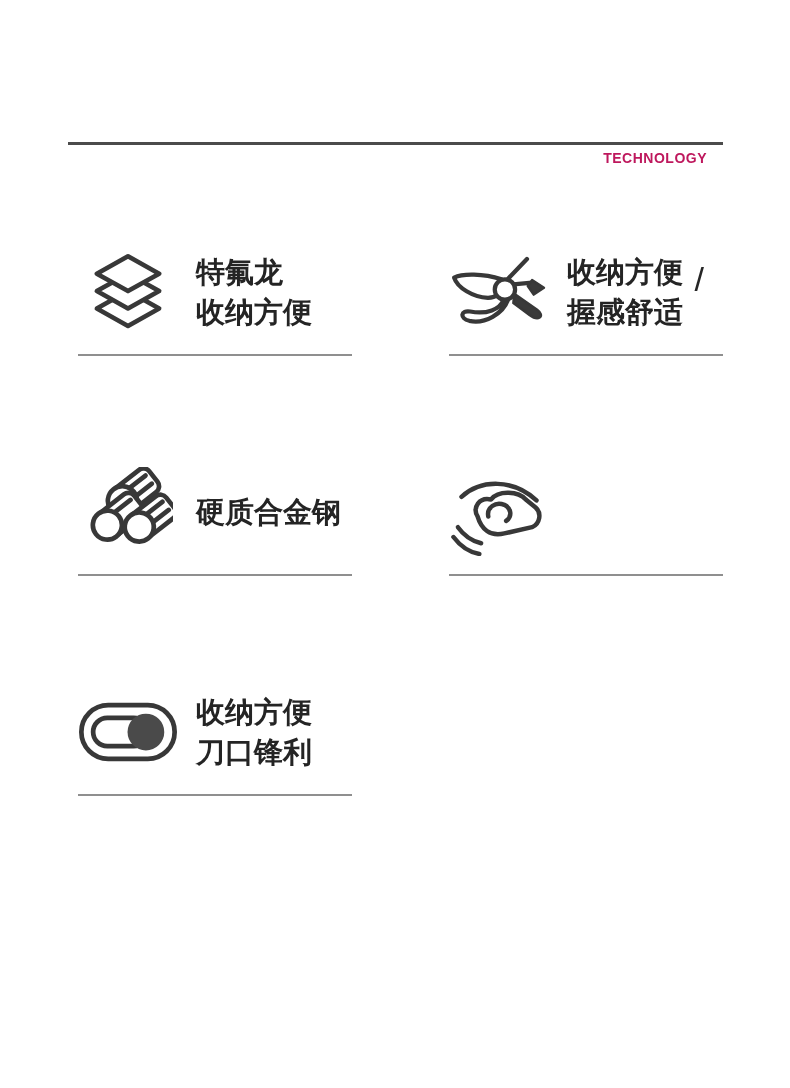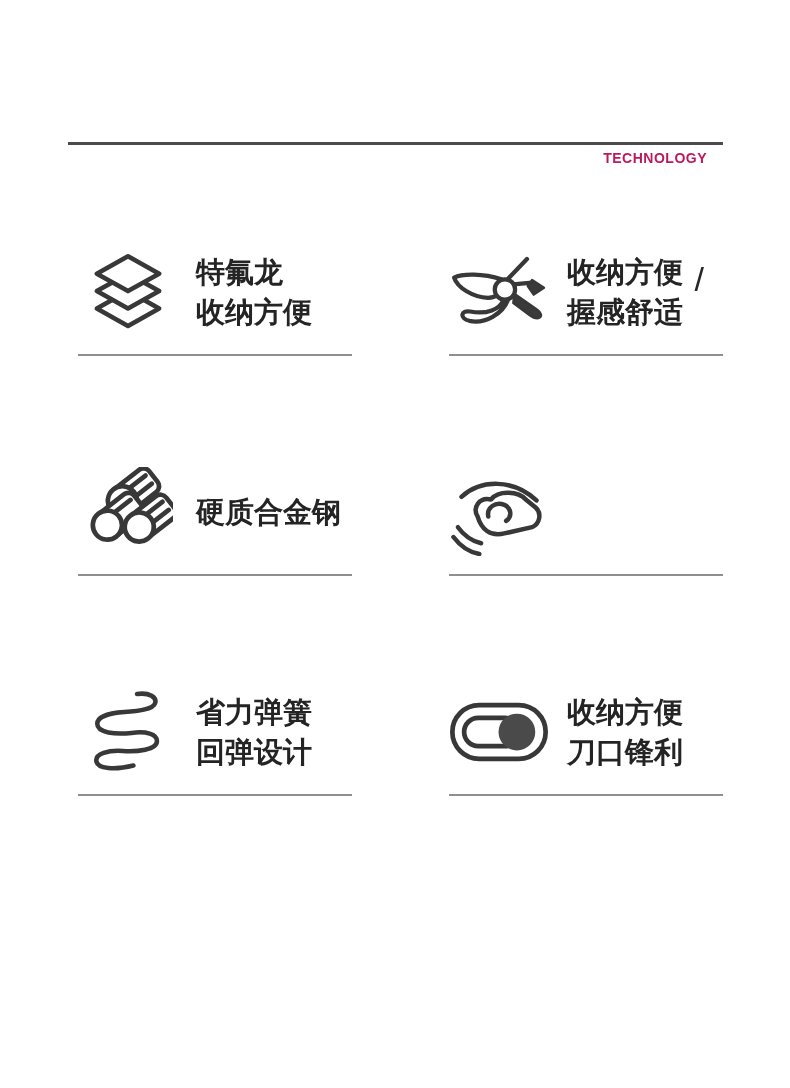--- a/index.html
+++ b/index.html
@@ -147,34 +147,20 @@
             <path class="stroke" stroke-width="4.5" d="M10 66 Q 20 80, 36 84"></path>
             <path class="stroke" stroke-width="4.5" d="M5 77 Q 17 93, 34 96"></path>
           </svg>
         </div>
         <div class="feature-text">
         </div>
       </div>
       <div class="feature-divider"></div>
     </div>
 
-    <div class="feature">
-      <div class="feature-content">
-        <div class="icon-box">
-          <svg width="76" height="88" viewBox="0 0 84 96">
-            <path class="stroke" d="M52 6 C 66 4, 74 10, 72 16 C 70 23, 52 25, 38 26 C 22 27, 8 31, 8 39 C 8 49, 28 51, 46 49 C 62 47, 74 50, 74 58 C 74 68, 52 70, 36 69 C 20 68, 6 72, 7 80 C 8 89, 28 90, 48 85"></path>
-          </svg>
-        </div>
-        <div class="feature-text">
-          <div class="feature-title">省力弹簧</div>
-          <div class="feature-subtitle">回弹设计</div>
-        </div>
-      </div>
-      <div class="feature-divider"></div>
-    </div>
 
     <div class="feature">
       <div class="feature-content">
         <div class="icon-box">
           <svg width="98" height="60" viewBox="0 0 104 62">
             <rect class="wfill" stroke-width="4.5" x="2.5" y="2.5" width="99" height="57" rx="28.5"></rect>
             <rect class="wfill" stroke-width="4.5" x="15" y="16" width="58" height="30" rx="15"></rect>
             <circle cx="71" cy="31" r="19.5" fill="#4a4a4a"></circle>
           </svg>
         </div>

